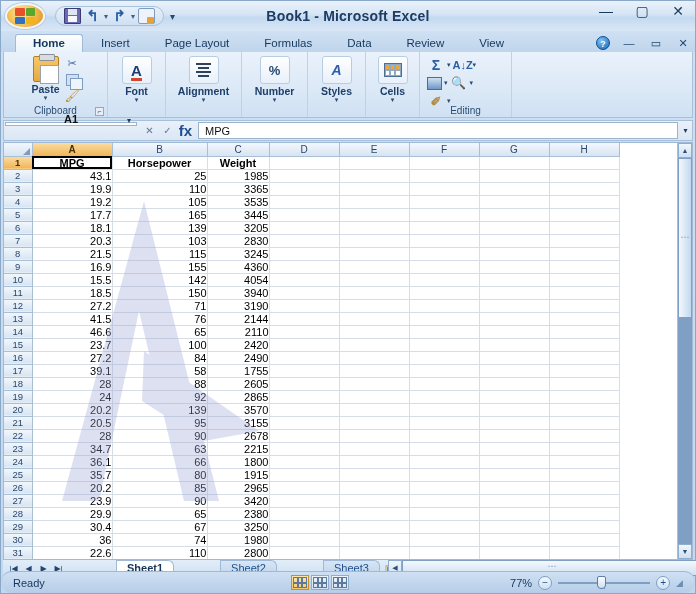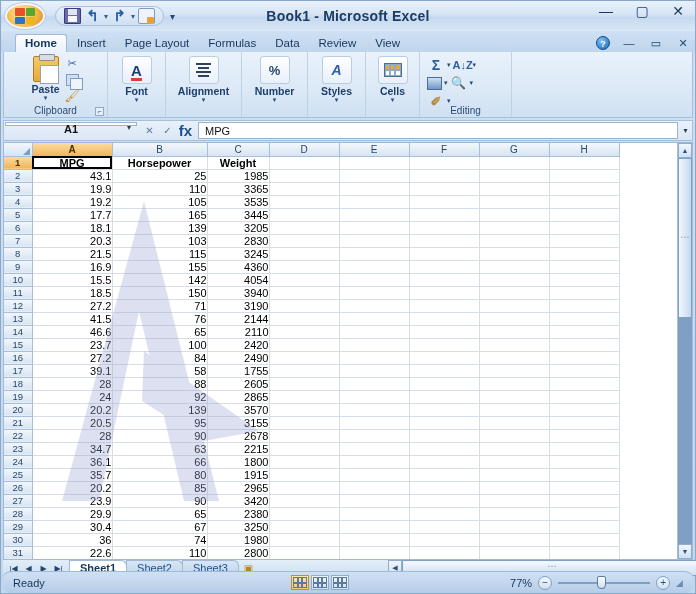--- a/index.html
+++ b/index.html
@@ -64,21 +64,21 @@
   .win-buttons { position:absolute; right:6px; top:2px; display:flex; gap:14px; align-items:center; }
   .win-buttons span { font-size:14px; color:#1b3a5e; width:22px; text-align:center; cursor:default; }
 
   
   .tabstrip {
     height:21px; display:flex; align-items:flex-end; padding-left:14px;
     background:linear-gradient(to bottom,#cfe0f3,#bfd5ec);
     position:relative;
   }
   .tab {
-    font-size:11.5px; color:#15365c; padding:2px 9px 3px; margin-right:1px;
+    font-size:11.5px; color:#15365c; padding:2px 17px 3px; margin-right:1px;
     border-radius:3px 3px 0 0; cursor:default; white-space:nowrap;
   }
   .tab.active {
     background:linear-gradient(to bottom,#fdfefe,#eaf2fb);
     border:1px solid #9fb9d6; border-bottom:none; font-weight:bold;
   }
   .tab-right { position:absolute; right:4px; bottom:2px; display:flex; align-items:center; gap:11px; }
   .helpbtn {
     width:14px; height:14px; border-radius:50%;
     background:radial-gradient(circle at 35% 30%,#7fc3f5,#1667b5);
@@ -163,21 +163,21 @@
   .rfill { flex:1; border-right:none; }
 
   
   .formulabar {
     height:21px; margin:2px 2px 0; display:flex; align-items:stretch;
     background:linear-gradient(to bottom,#e9f1fa,#dbe7f5);
     border:1px solid #a7c0da;
   }
   .namebox {
     width:132px; background:#fff; border:1px solid #9ab3cf; margin:1px 0 14px 1px;
-    display:flex; align-items:flex-start; justify-content:center; position:relative;
+    display:flex; align-items:flex-end; justify-content:center; position:relative;
   }
   .namebox .nb-text { font-size:11px; color:#111; font-weight:bold; }
   .namebox .nb-caret { position:absolute; right:5px; font-size:8px; color:#203d5e; }
   .fbtns { display:flex; align-items:center; gap:3px; padding:0 5px; }
   .fbtn { width:15px; height:15px; border-radius:3px; font-size:10px; text-align:center; line-height:15px; color:#5d7a9c; }
   .fbtn.fx { font-weight:bold; color:#1d4f8f; font-size:15px; }
   .fbar-input {
     flex:1; background:#fff; border:1px solid #9ab3cf; margin:1px 1px 1px 0;
     display:flex; align-items:center; padding-left:6px; font-size:11px; color:#111;
   }
@@ -241,20 +241,21 @@
   .vs-thumb::after{ content:"⋯"; position:absolute; left:0; right:0; top:50%; transform:translateY(-60%); text-align:center; font-size:9px; color:#5c7da4; }
 
   .hbar { height:16px; margin:0 2px; display:flex; align-items:stretch; background:linear-gradient(to bottom,#dce9f6,#c6d9ee); }
   .tabarea { width:385px; display:flex; align-items:center; background:linear-gradient(to bottom,#e2edf8,#cfe0f2); }
   .navbtns { display:flex; align-items:center; gap:2px; padding:0 4px; font-size:8px; color:#24456c; }
   .navbtns span { width:13px; text-align:center; }
   .sheettab {
     font-size:11px; padding:1px 10px 2px; color:#1d4f8f; cursor:default;
     border:1px solid #9fb9d6; border-bottom:none; border-radius:0 6px 0 0; margin-right:-1px;
     background:linear-gradient(to bottom,#d8e6f5,#bed4ea);
+    margin-left:47px;
   }
   .sheettab.active { background:#fff; font-weight:bold; color:#15365c; }
   .newsheet { font-size:10px; color:#b5851f; padding:0 6px; }
   .hscroll { flex:1; display:flex; align-items:stretch; }
   .hs-btn { width:14px; background:linear-gradient(to bottom,#f0f6fc,#cfe0f2); border:1px solid #8fadcd; font-size:7px; color:#2b4f7a; text-align:center; line-height:14px; }
   .hs-track { flex:1; position:relative; background:#8aa8c8; }
   .hs-thumb { position:absolute; left:0; top:0; bottom:0; width:300px; background:linear-gradient(to bottom,#f4f8fd,#cfe0f2); border:1px solid #7f9fc4; }
   .hs-thumb::after{ content:"⋯"; position:absolute; left:0; right:0; top:0; text-align:center; font-size:9px; color:#5c7da4; }
 
   

